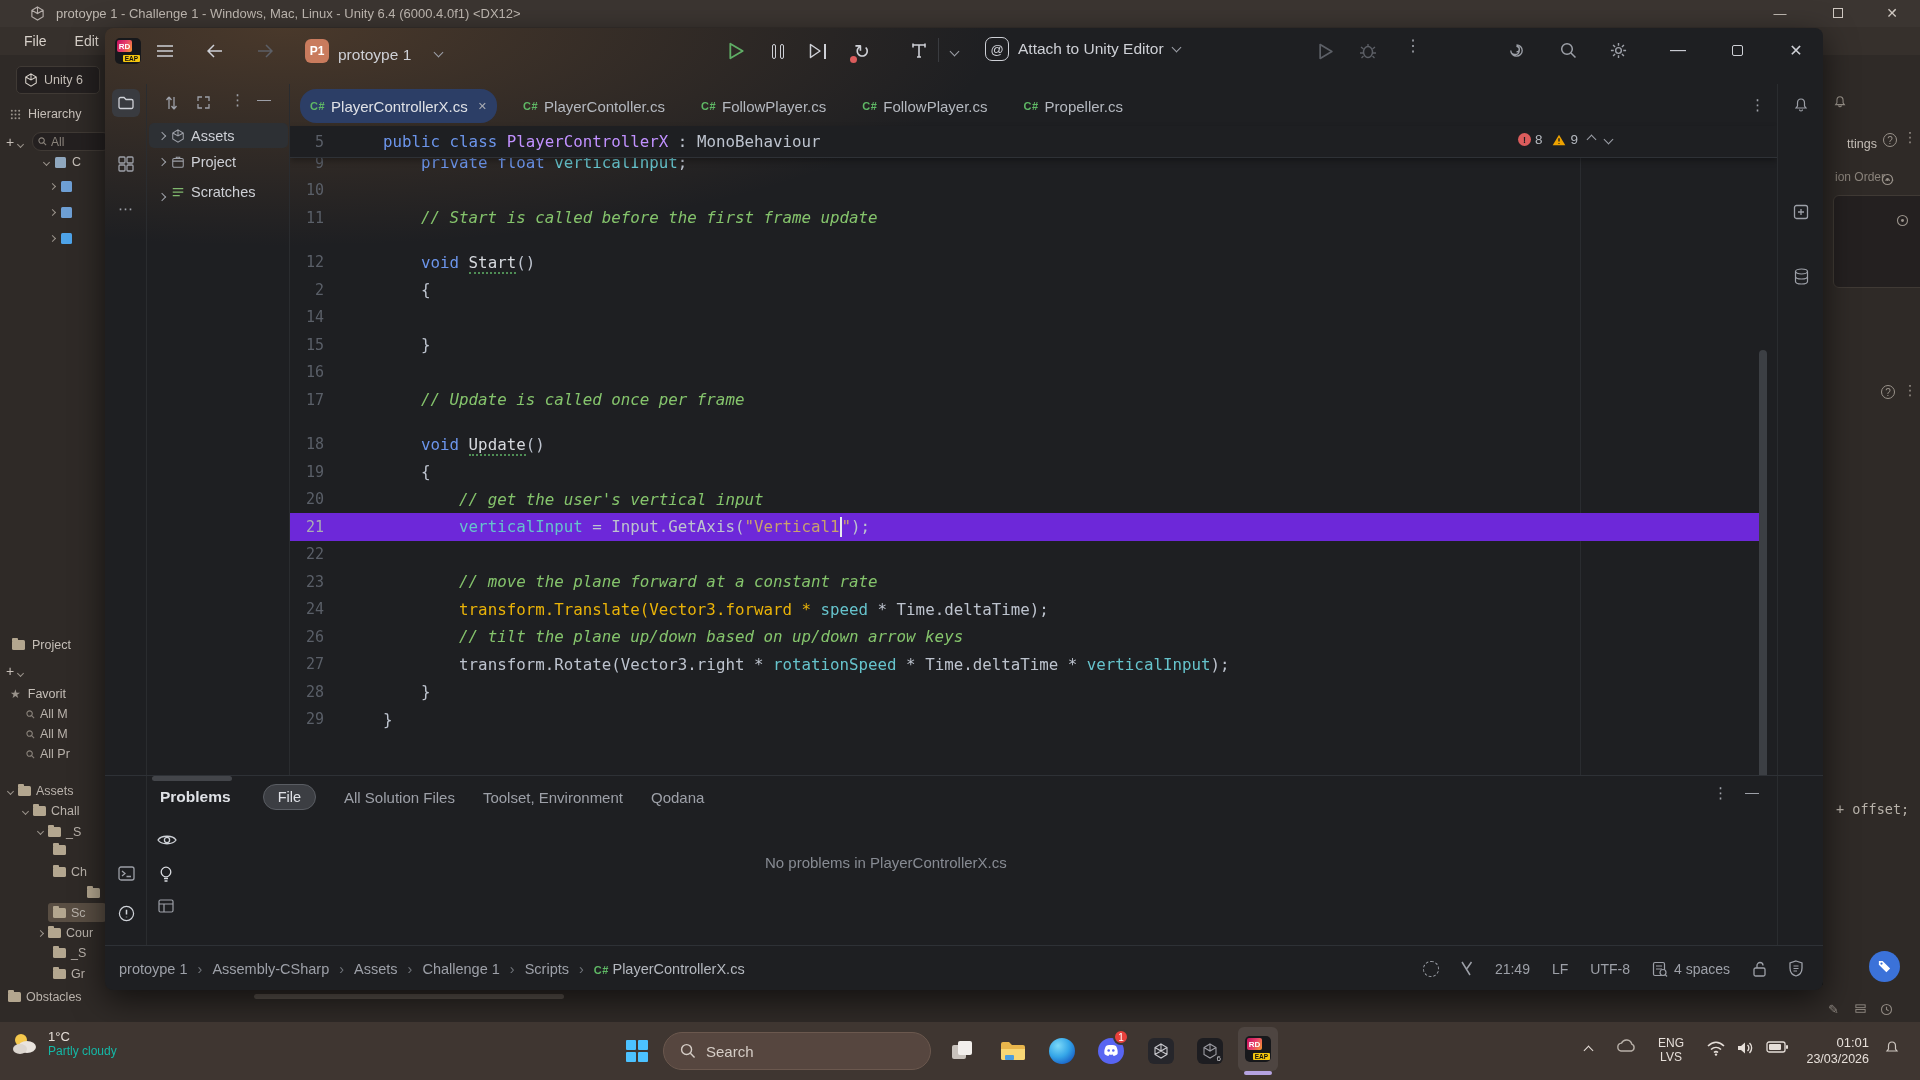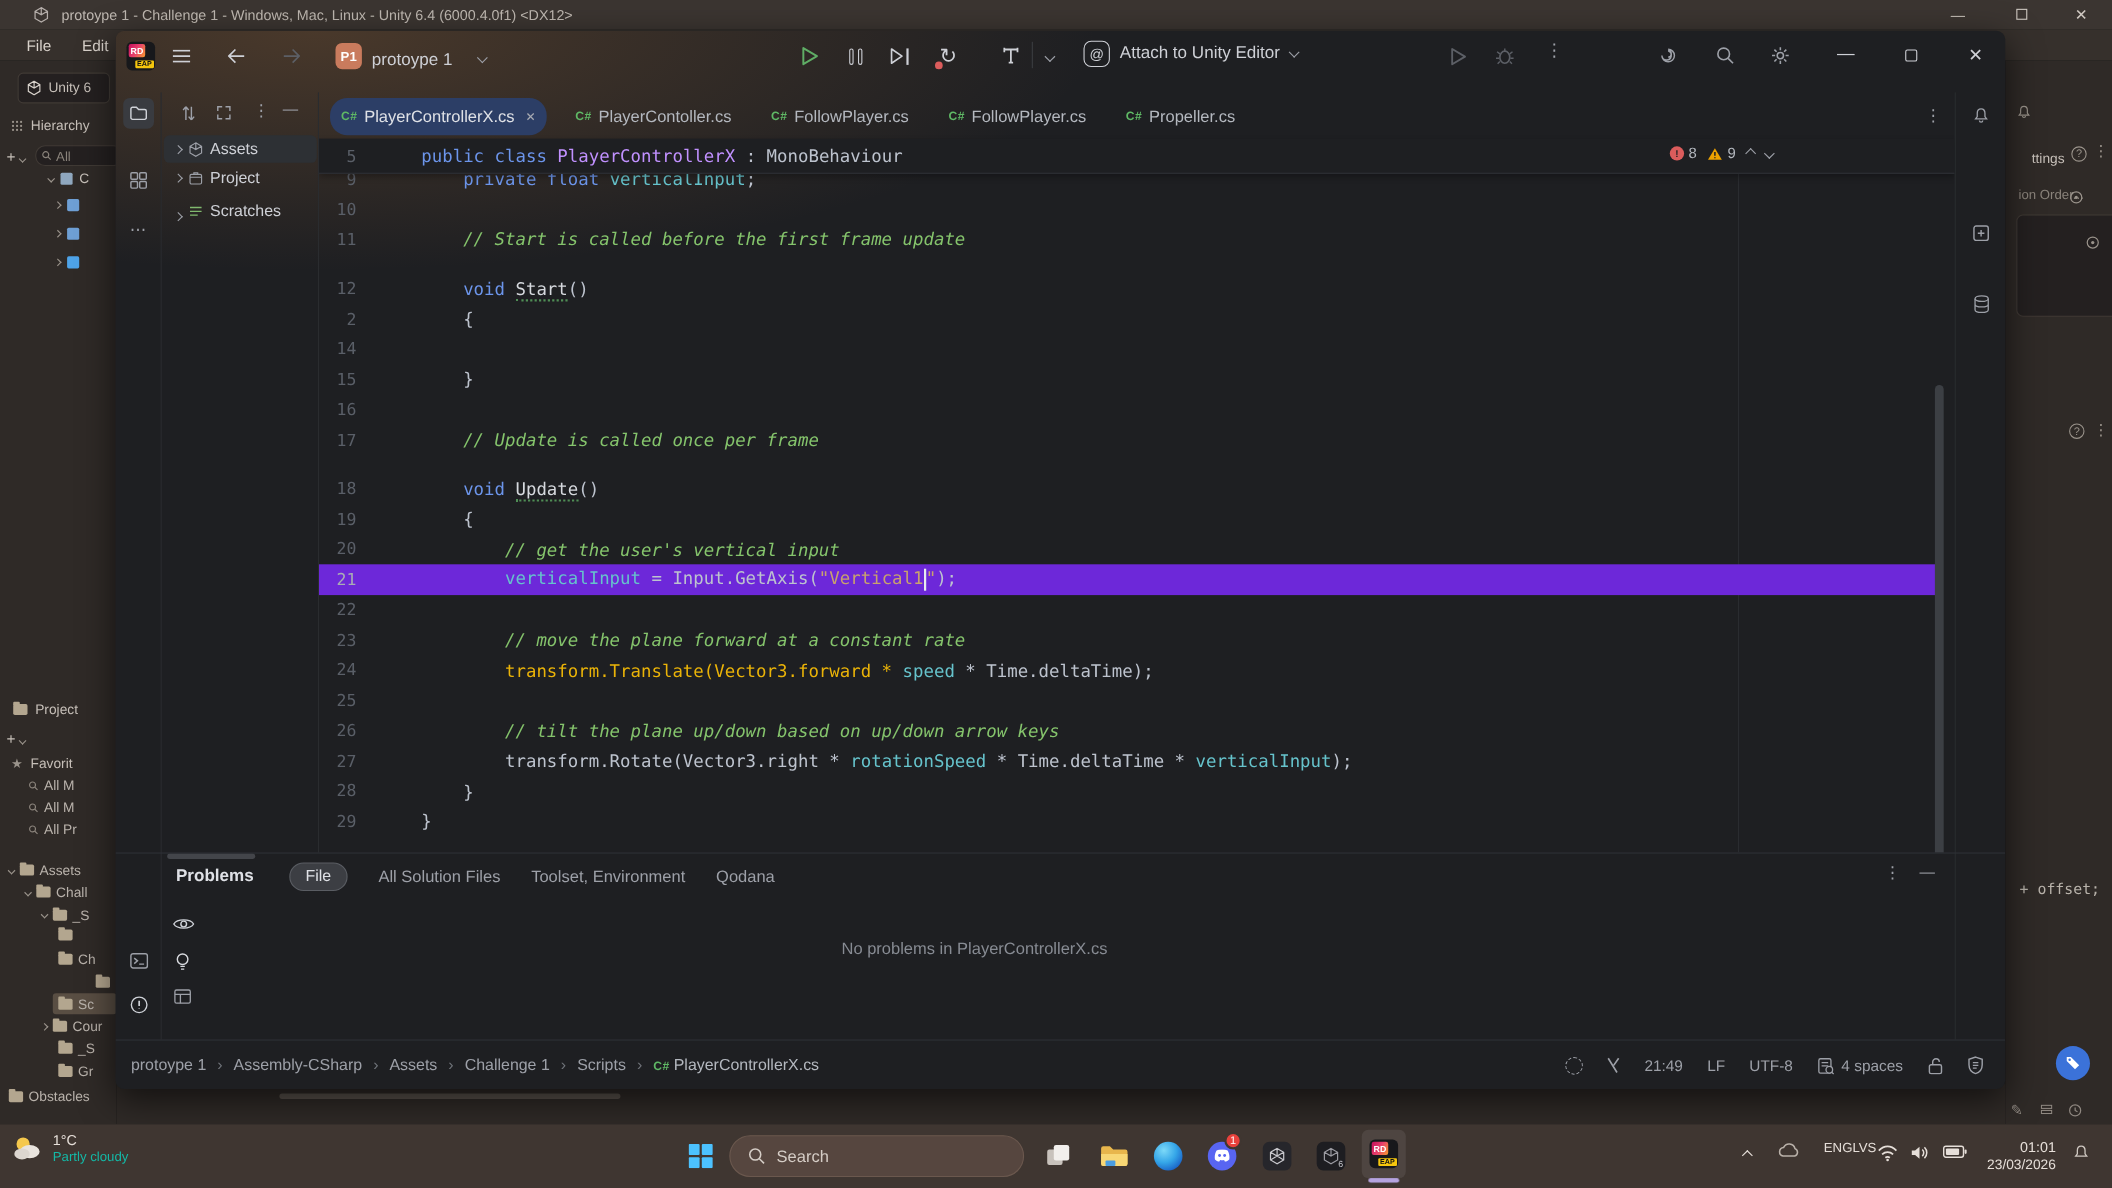--- a/index.html
+++ b/index.html
@@ -515,24 +515,20 @@
           </div>
           <div class="code-row">
             <span class="ln">23</span>
             <span class="src code"><span style="color: rgb(189, 195, 206);">        </span><span class="c-cmt" style="color: rgb(133, 196, 108);">// move the plane forward at a constant rate</span></span>
           </div>
           <div class="code-row">
             <span class="ln">24</span>
             <span class="src code"><span style="color: rgb(189, 195, 206);">        </span><span style="color: #eab308;">transform.Translate(Vector3.forward * </span><span style="color: rgb(102, 195, 204);">speed</span><span style="color: rgb(189, 195, 206);"> * Time.deltaTime);</span></span>
           </div>
           <div class="code-row">
-            <span class="ln">25</span>
-            <span class="src code"></span>
-          </div>
-          <div class="code-row">
             <span class="ln">26</span>
             <span class="src code"><span style="color: rgb(189, 195, 206);">        </span><span class="c-cmt" style="color: rgb(133, 196, 108);">// tilt the plane up/down based on up/down arrow keys</span></span>
           </div>
           <div class="code-row">
             <span class="ln">27</span>
             <span class="src code"><span style="color: rgb(189, 195, 206);">        </span><span style="color: rgb(189, 195, 206);">transform.Rotate(Vector3.right * </span><span style="color: rgb(102, 195, 204);">rotationSpeed</span><span style="color: rgb(189, 195, 206);"> * Time.deltaTime * </span><span style="color: rgb(102, 195, 204);">verticalInput</span><span style="color: rgb(189, 195, 206);">);</span></span>
           </div>
           <div class="code-row">
             <span class="ln">28</span>
             <span class="src code"><span style="color: rgb(189, 195, 206);">    </span><span style="color: rgb(189, 195, 206);">}</span></span>
@@ -757,21 +753,21 @@
   <span class="ab" style="left:1244px;top:1071px;width:28px;height:4px;border-radius:2px;background:#b5a3e0;position:fixed;"></span>
 
   <span class="ab ic" style="left:1578px;top:18px;width:20px;height:20px;">
       <span class="chv chv-u" style="border-color:#e6dfd9;"></span>
     </span>
   <span class="ab ic" style="left:1615px;top:16px;">
     <svg width="22" height="16" viewBox="0 0 22 16">
         <path d="M6 13 a4 4 0 0 1 .5-7.9 A5.5 5.5 0 0 1 16.8 6.2 A3.6 3.6 0 0 1 16.5 13 Z" fill="none" stroke="#b9b1a9" stroke-width="1.4"></path>
       </svg>
   </span>
-  <span class="ab" style="left:1658px;top:14px;display:flex;flex-direction:row;align-items:center;line-height:14px;text-align:right;">
+  <span class="ab" style="left:1658px;top:14px;display:flex;flex-direction:column;align-items:center;line-height:14px;text-align:right;">
     <span class="tb-txt" style="font-size:12px;">ENG</span>
     <span class="tb-txt" style="font-size:12px;">LVS</span>
   </span>
   <span class="ab ic" style="left:1706px;top:18px;">
     <svg width="20" height="16" viewBox="0 0 20 16">
         <path d="M2 6 C7 1 13 1 18 6 M5 9.5 C8 6.8 12 6.8 15 9.5 M8 12.5 C9.3 11.4 10.7 11.4 12 12.5" fill="none" stroke="#e6dfd9" stroke-width="1.6"></path>
         <circle cx="10" cy="14.6" r="1.2" fill="#e6dfd9"></circle>
       </svg>
   </span>
   <span class="ab ic" style="left:1736px;top:18px;">

